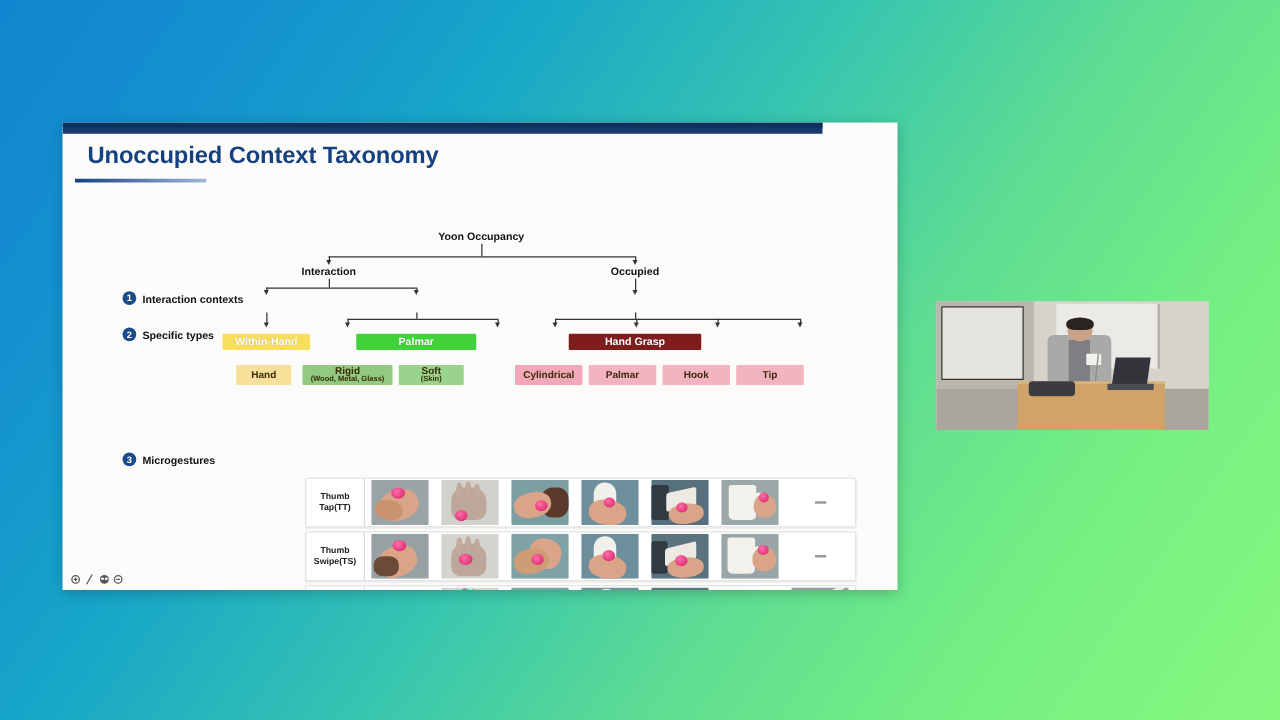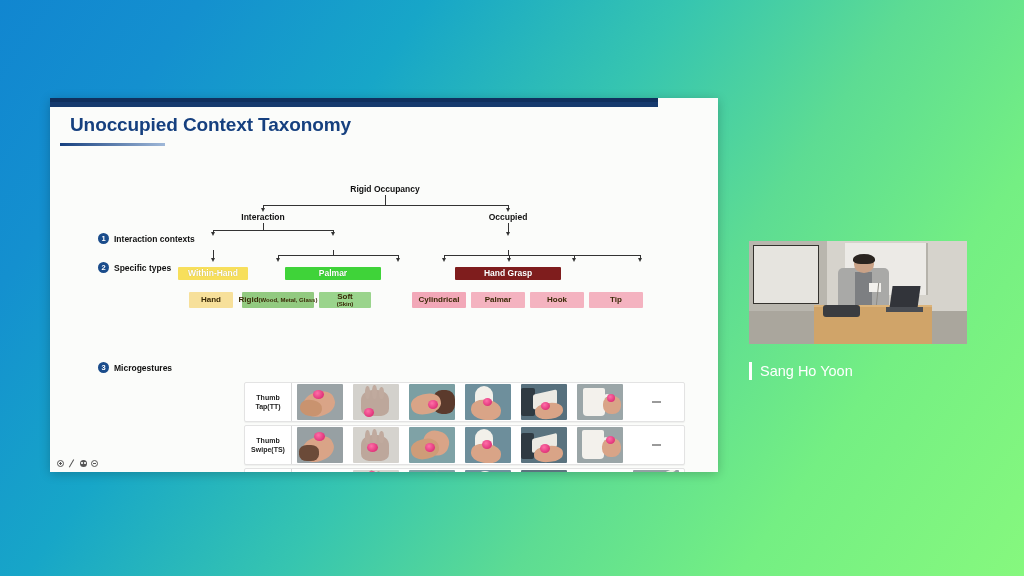--- a/index.html
+++ b/index.html
@@ -156,21 +156,21 @@
 <div id="slide">
 
   <div id="slide-topbar"></div>
   <div id="slide-topbar-accent"></div>
 
   <div id="slide-title">Unoccupied Context Taxonomy</div>
   <div id="title-rule"></div>
 
   <div id="tree">
 
-    <div class="node-text" style="left:335px; top:86px; transform:translateX(-50%);">Rigid Occupancy</div>
+    <div class="node-text" style="left:335px; top:86px; transform:translateX(-50%);">Yoon Occupancy</div>
     <div class="ln v" style="left:335px; top:97px; height:10px;"></div>
     <div class="ln h" style="left:213px; top:107px; width:245px;"></div>
     <div class="ln v" style="left:213px; top:107px; height:5px;"></div>
     <div class="arw" style="left:210.5px; top:110px;"></div>
     <div class="ln v" style="left:458px; top:107px; height:5px;"></div>
     <div class="arw" style="left:455.5px; top:110px;"></div>
 
     <div class="node-text" style="left:213px; top:114px; transform:translateX(-50%);">Interaction</div>
     <div class="node-text" style="left:458px; top:114px; transform:translateX(-50%);">Occupied</div>
 
@@ -211,21 +211,21 @@
     <div class="ln v" style="left:459px; top:157px; height:4px;"></div>
     <div class="arw" style="left:456.5px; top:160px;"></div>
     <div class="ln v" style="left:524px; top:157px; height:4px;"></div>
     <div class="arw" style="left:521.5px; top:160px;"></div>
     <div class="ln v" style="left:590px; top:157px; height:4px;"></div>
     <div class="arw" style="left:587.5px; top:160px;"></div>
 
     <div class="chip lvl2" style="left:139px; top:164px; width:44px; background:#f7e09a;">
       <span>Hand</span>
     </div>
-    <div class="chip lvl2" style="left:192px; top:164px; width:72px; background:#92ca80; flex-direction:row;">
+    <div class="chip lvl2" style="left:192px; top:164px; width:72px; background:#92ca80; flex-direction:column;">
       <span>Rigid</span>
       <span style="font-size:6px;">(Wood, Metal, Glass)</span>
     </div>
     <div class="chip lvl2" style="left:269px; top:164px; width:52px; background:#9ad48c; flex-direction:column;">
       <span>Soft</span>
       <span style="font-size:6px;">(Skin)</span>
     </div>
     <div class="chip lvl2" style="left:362px; top:164px; width:54px; background:#f2a8b8;">
       <span>Cylindrical</span>
     </div>
@@ -451,17 +451,13 @@
     <div class="v-head"></div>
     <div class="v-hair"></div>
     <div class="v-badge"></div>
     <div class="v-mic"></div>
     <div class="v-podium2"></div>
     <div class="v-podium"></div>
     <div class="v-bag"></div>
     <div class="v-laptop"></div>
     <div class="v-laptop2"></div>
   </div>
-  <div id="speaker-name-row">
-    <div id="name-bar"></div>
-    <div id="speaker-name">Sang Ho Yoon</div>
-  </div>
 </div>
 
 </body></html>

